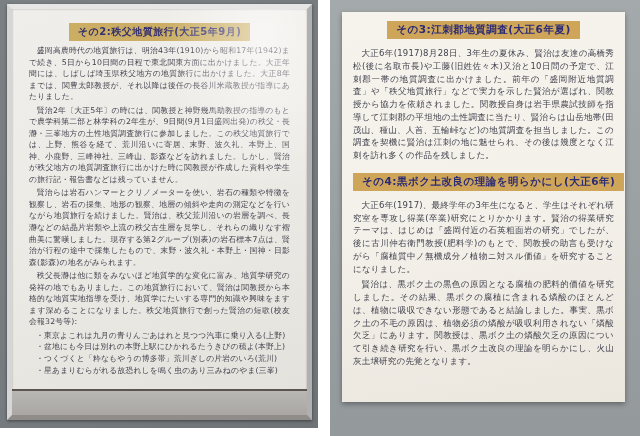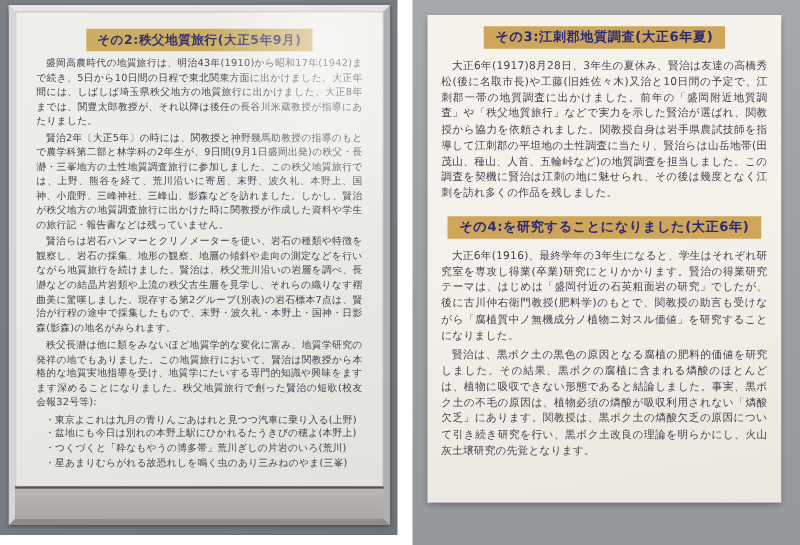--- a/index.html
+++ b/index.html
@@ -92,17 +92,17 @@
     <div class="poster-bottom-shade"></div>
     <div class="glare"></div>
   </div>
 </div>
 
 <div class="photo-right">
   <div class="page">
     <span class="section-title">その3:江刺郡地質調査(大正6年夏)</span>
     <p class="body-par">大正6年(1917)8月28日、3年生の夏休み、賢治は友達の高橋秀松(後に名取市長)や工藤(旧姓佐々木)又治と10日間の予定で、江刺郡一帯の地質調査に出かけました。前年の「盛岡附近地質調査」や「秩父地質旅行」などで実力を示した賢治が選ばれ、関教授から協力を依頼されました。関教授自身は岩手県農試技師を指導して江刺郡の平坦地の土性調査に当たり、賢治らは山岳地帯(田茂山、種山、人首、五輪峠など)の地質調査を担当しました。この調査を契機に賢治は江刺の地に魅せられ、その後は幾度となく江刺を訪れ多くの作品を残しました。</p>
     <div class="spacer"></div>
-    <span class="section-title">その4:を研究することになりました(大正6年)</span>
-    <p class="body-par">大正6年(1916)、最終学年の3年生になると、学生はそれぞれ研究室を専攻し得業(卒業)研究にとりかかります。賢治の得業研究テーマは、はじめは「盛岡付近の石英粗面岩の研究」でしたが、後に古川仲右衛門教授(肥料学)のもとで、関教授の助言も受けながら「腐植質中ノ無機成分ノ植物ニ対スル価値」を研究することになりました。</p>
+    <span class="section-title">その4:黒ボク土改良の理論を明らかにし(大正6年)</span>
+    <p class="body-par">大正6年(1917)、最終学年の3年生になると、学生はそれぞれ研究室を専攻し得業(卒業)研究にとりかかります。賢治の得業研究テーマは、はじめは「盛岡付近の石英粗面岩の研究」でしたが、後に古川仲右衛門教授(肥料学)のもとで、関教授の助言も受けながら「腐植質中ノ無機成分ノ植物ニ対スル価値」を研究することになりました。</p>
     <p class="body-par">賢治は、黒ボク土の黒色の原因となる腐植の肥料的価値を研究しました。その結果、黒ボクの腐植に含まれる燐酸のほとんどは、植物に吸収できない形態であると結論しました。事実、黒ボク土の不毛の原因は、植物必須の燐酸が吸収利用されない「燐酸欠乏」にあります。関教授は、黒ボク土の燐酸欠乏の原因について引き続き研究を行い、黒ボク土改良の理論を明らかにし、火山灰土壌研究の先覚となります。</p>
   </div>
 </div>
 
 </body></html>

